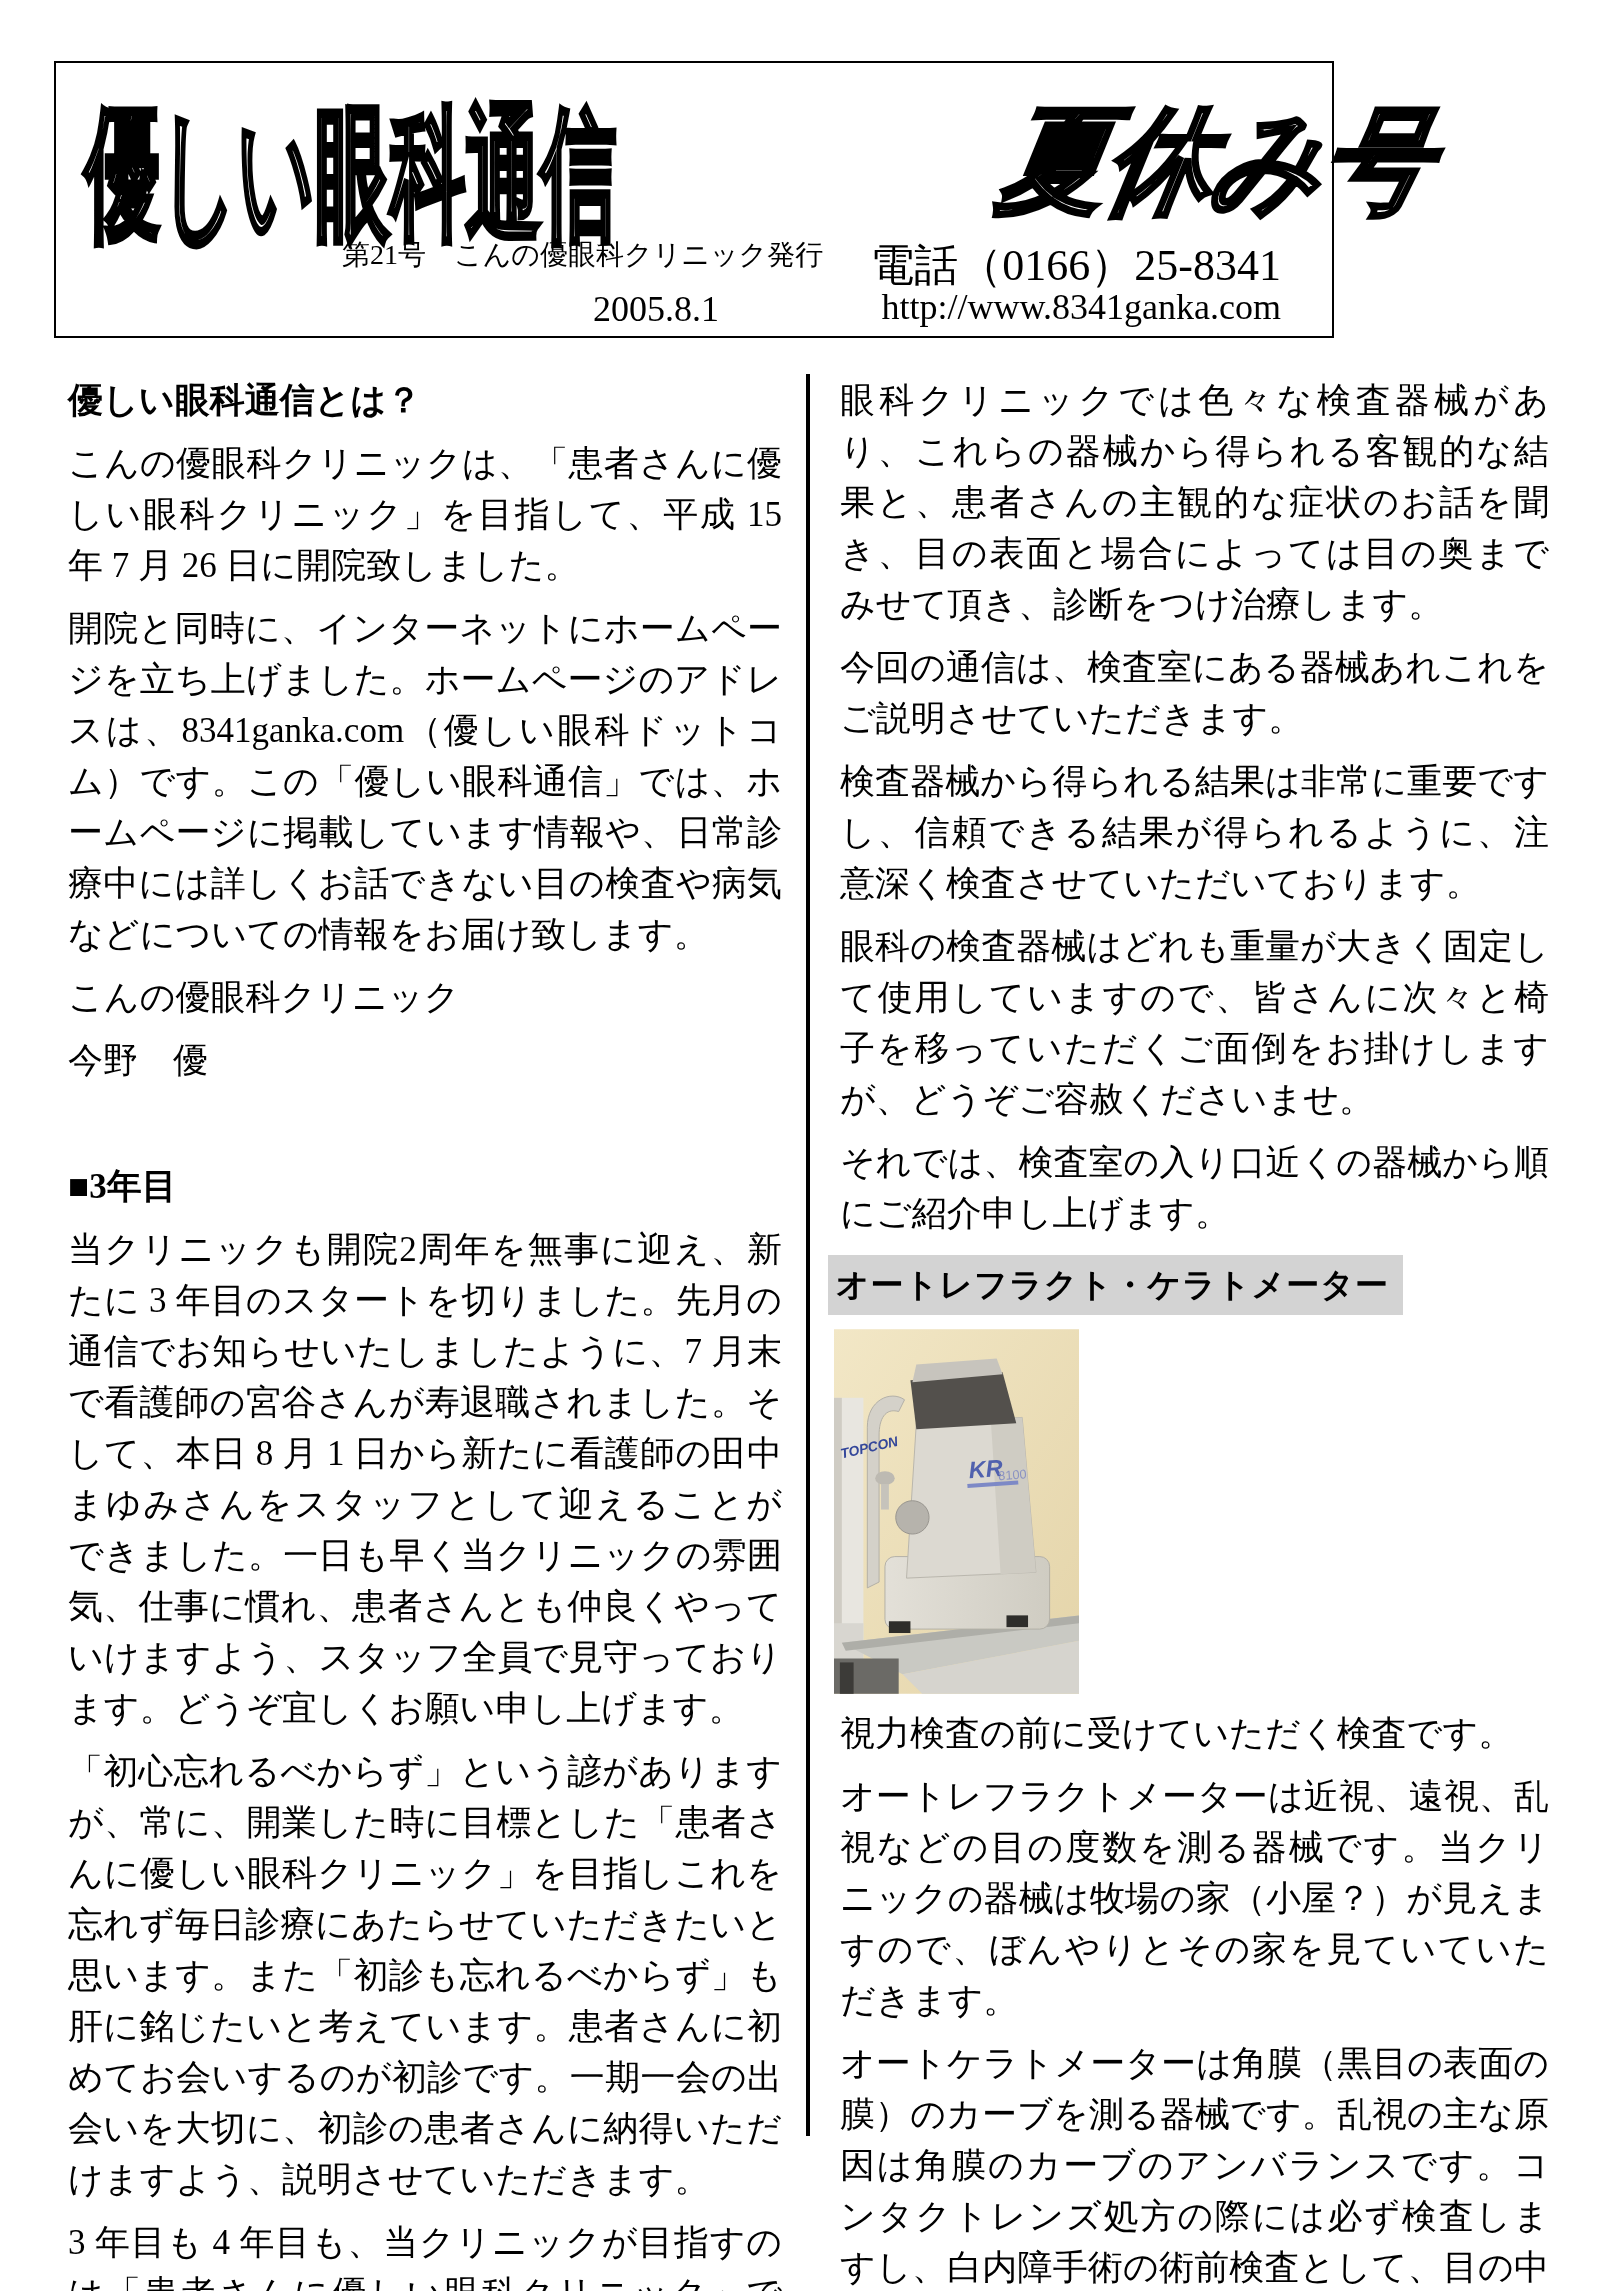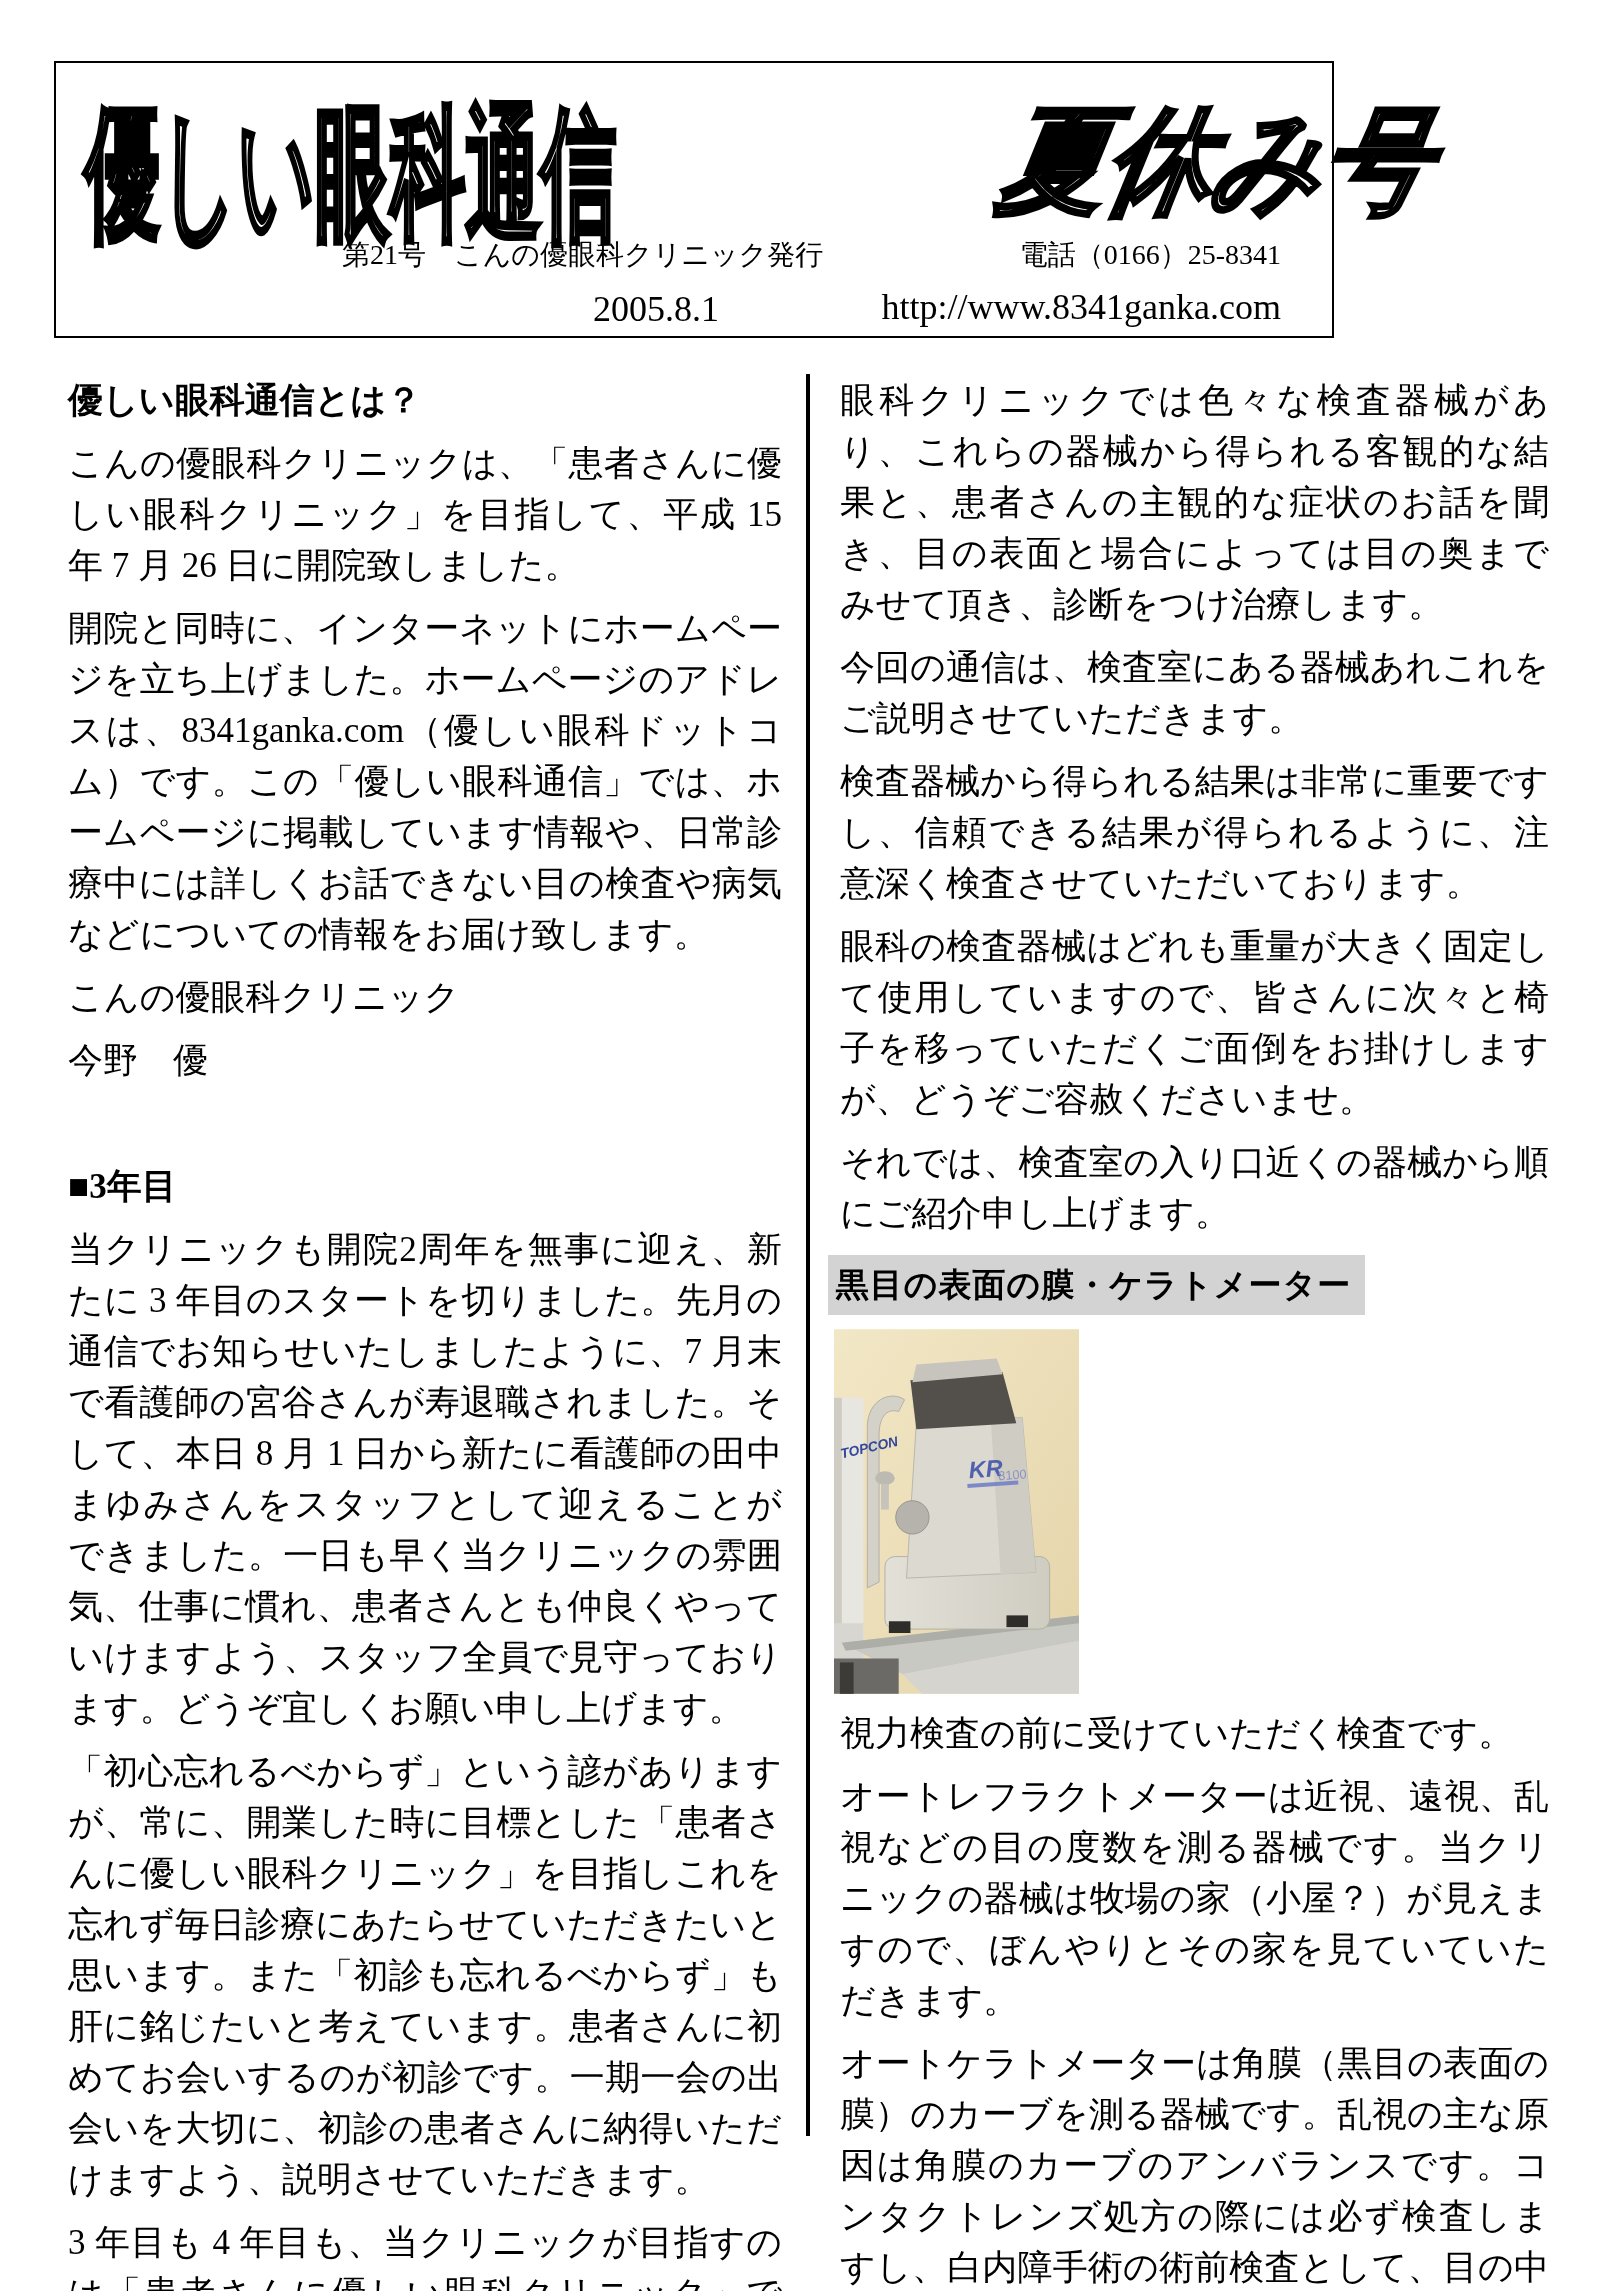--- a/index.html
+++ b/index.html
@@ -21,21 +21,21 @@
     transform:scaleX(0.52);transform-origin:left top;
   }
   .issue-label{
     position:absolute;left:956px;top:41px;
     font-family:"Liberation Serif","DejaVu Serif",serif;
     font-weight:bold;font-style:italic;font-size:116px;line-height:1;
     color:#fff;-webkit-text-stroke:3.9px #000;
     white-space:nowrap;transform:skewX(-10deg) scaleX(0.92);transform-origin:left top;
   }
   .sub-issue{position:absolute;left:286px;top:173px;font-size:28px;white-space:nowrap;}
-  .sub-phone{position:absolute;right:51px;top:173px;font-size:28px;white-space:nowrap;}
+  .sub-phone{position:absolute;right:51px;top:173px;font-size:44px;white-space:nowrap;}
   .sub-date{position:absolute;left:537px;top:225px;font-size:36px;white-space:nowrap;}
   .sub-url{position:absolute;right:51px;top:223px;font-size:36px;white-space:nowrap;}
 
   .col{position:absolute;top:363px;font-size:35px;line-height:51px;text-align:justify;}
   .col-left{left:56px;width:738px;}
   .col-right{left:828px;width:733px;}
   .divider{position:absolute;left:806px;top:374px;width:3.9px;height:1762px;background:#000;}
 
   p{margin:12px;}
   .head-bold{font-weight:bold;}
@@ -78,21 +78,21 @@
 </div>
 
 <div class="col col-right">
   <p>眼科クリニックでは色々な検査器械があり、これらの器械から得られる客観的な結果と、患者さんの主観的な症状のお話を聞き、目の表面と場合によっては目の奥までみせて頂き、診断をつけ治療します。</p>
   <p>今回の通信は、検査室にある器械あれこれをご説明させていただきます。</p>
   <p>検査器械から得られる結果は非常に重要ですし、信頼できる結果が得られるように、注意深く検査させていただいております。</p>
   <p>眼科の検査器械はどれも重量が大きく固定して使用していますので、皆さんに次々と椅子を移っていただくご面倒をお掛けしますが、どうぞご容赦くださいませ。</p>
   <p>それでは、検査室の入り口近くの器械から順にご紹介申し上げます。</p>
 
   <div>
-    <span class="machine-heading">黒目の表面の膜・ケラトメーター</span>
+    <span class="machine-heading">オートレフラクト・ケラトメーター</span>
   </div>
 
   <div class="photo-wrap">
     <svg width="245" height="365" viewBox="0 0 250 372" xmlns="http://www.w3.org/2000/svg" style="font-size:36px">
       <defs>
         <linearGradient id="wallg" x1="0" y1="0" x2="1" y2="1">
           <stop offset="0" stop-color="#f2e7c6"></stop>
           <stop offset="1" stop-color="#e4d4a9"></stop>
         </linearGradient>
         <linearGradient id="bodyg" x1="0" y1="0" x2="1" y2="0">

